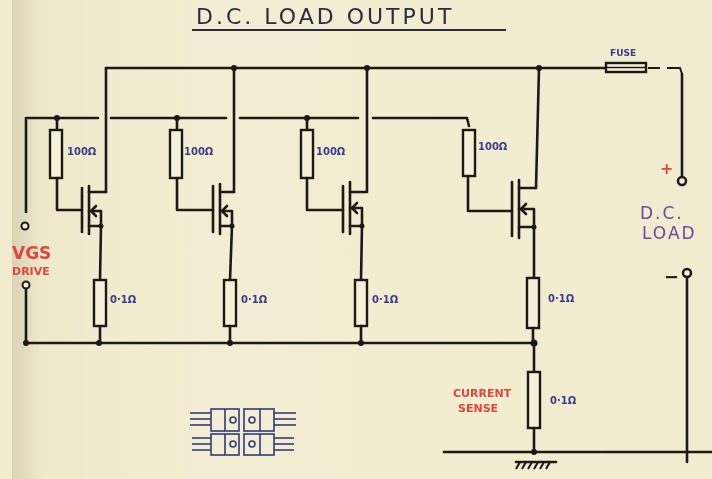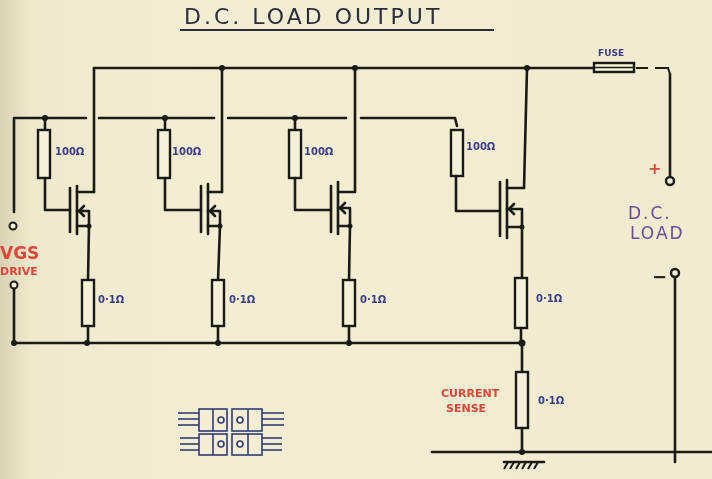--- a/index.html
+++ b/index.html
@@ -1,17 +1,17 @@
 <!DOCTYPE html>
 <html><head>
 <meta charset="utf-8">
 <style>
   html, body { margin:0; padding:0; }
   body { width:712px; height:479px; overflow:hidden; background:#f1ebcf; font-family:"Liberation Sans", sans-serif; }
-  #board { position:absolute; left:0; top:0; width:592px; height:479px;
+  #board { position:absolute; left:12px; top:0; width:592px; height:479px;
     background: linear-gradient(90deg, #d9d2b4 0px, #efe9cc 30px, #f3eed3 200px, #f1ebcf 712px); }
   svg { position:absolute; left:0; top:0; }
   .w { stroke:#1c1a17; stroke-width:2.6; fill:none; stroke-linecap:round; stroke-linejoin:round; }
   .res { stroke:#1c1a17; stroke-width:2.4; fill:#f5f0d8; }
   .dot { fill:#1c1a17; }
   .hand { font-family:"DejaVu Sans", sans-serif; }
   .lblblue { fill:#3a3d8a; font-size:10px; font-weight:bold; }
   .lblred { fill:#e0463c; font-weight:bold; }
   .title { fill:#2c2c3e; font-size:22px; letter-spacing:3px; }
   .load { fill:#6a4a9c; font-size:17px; letter-spacing:2px; }

